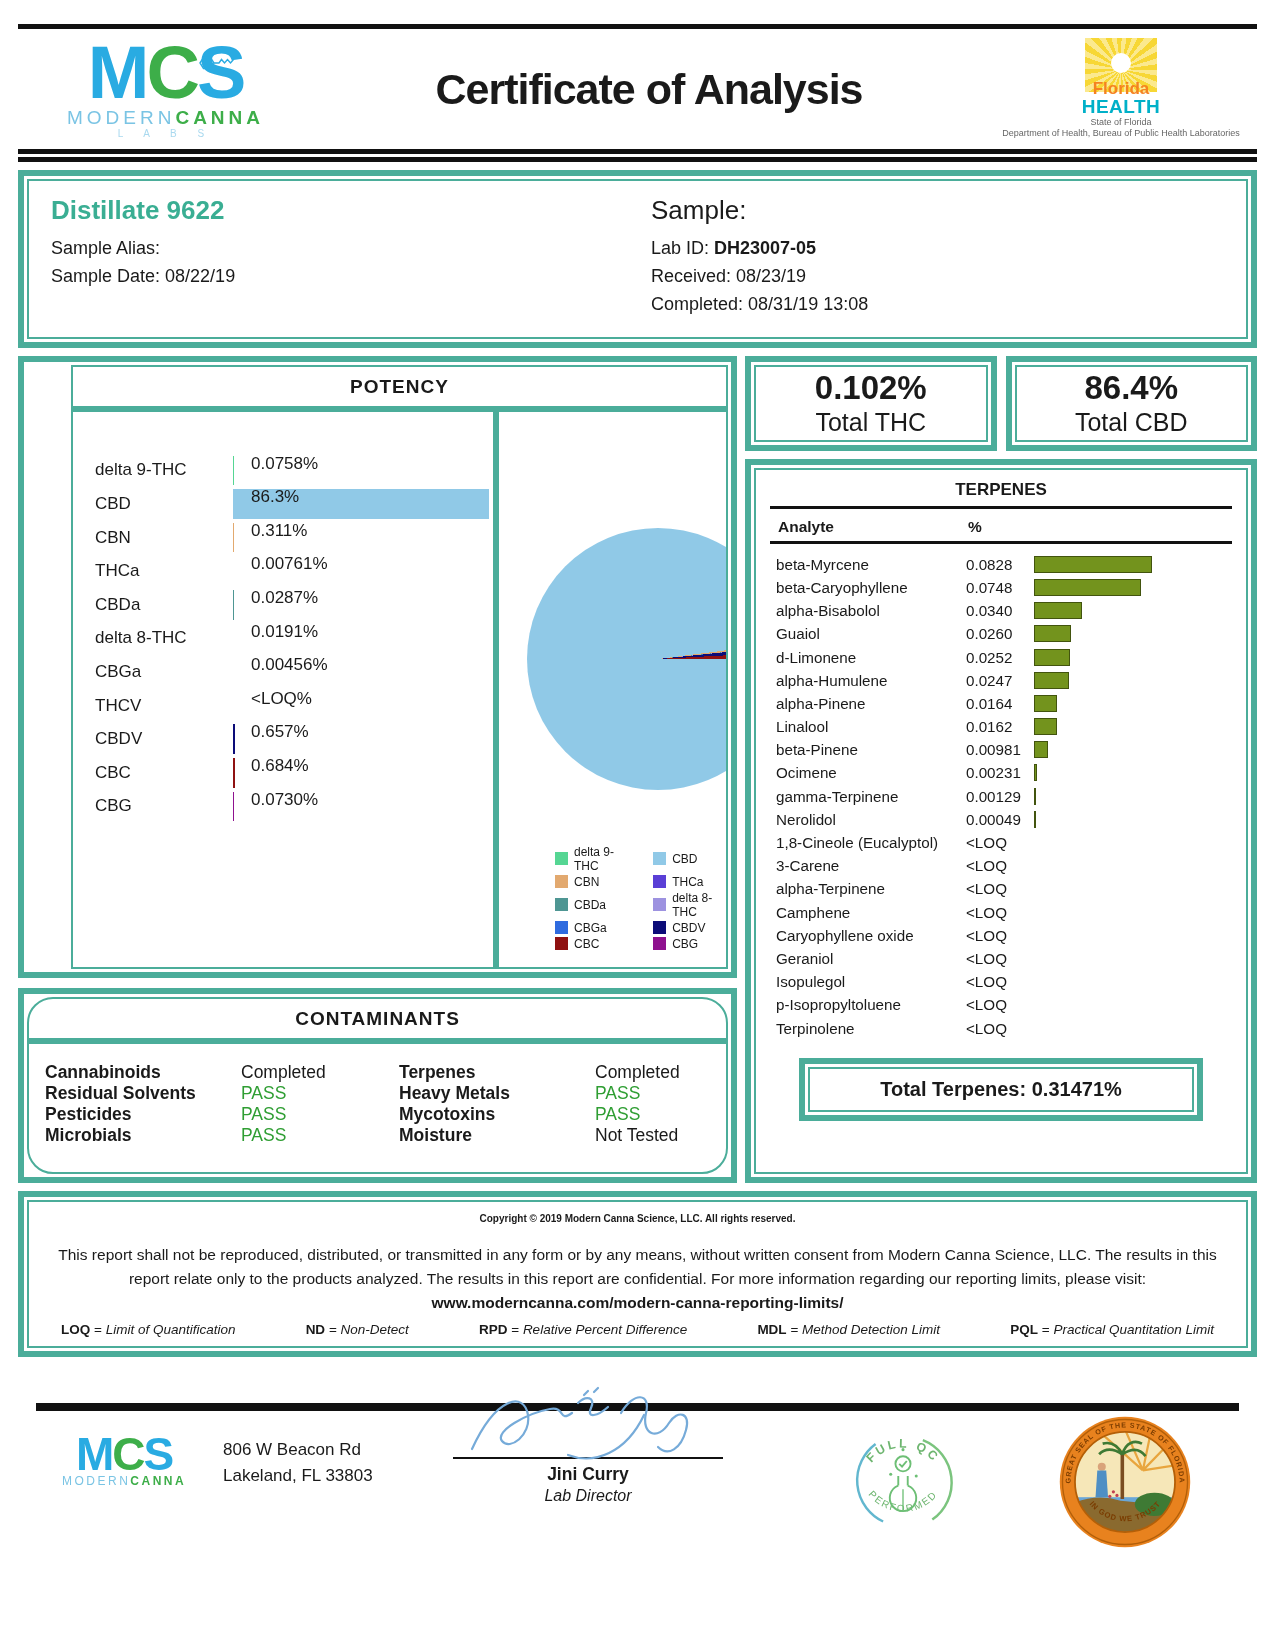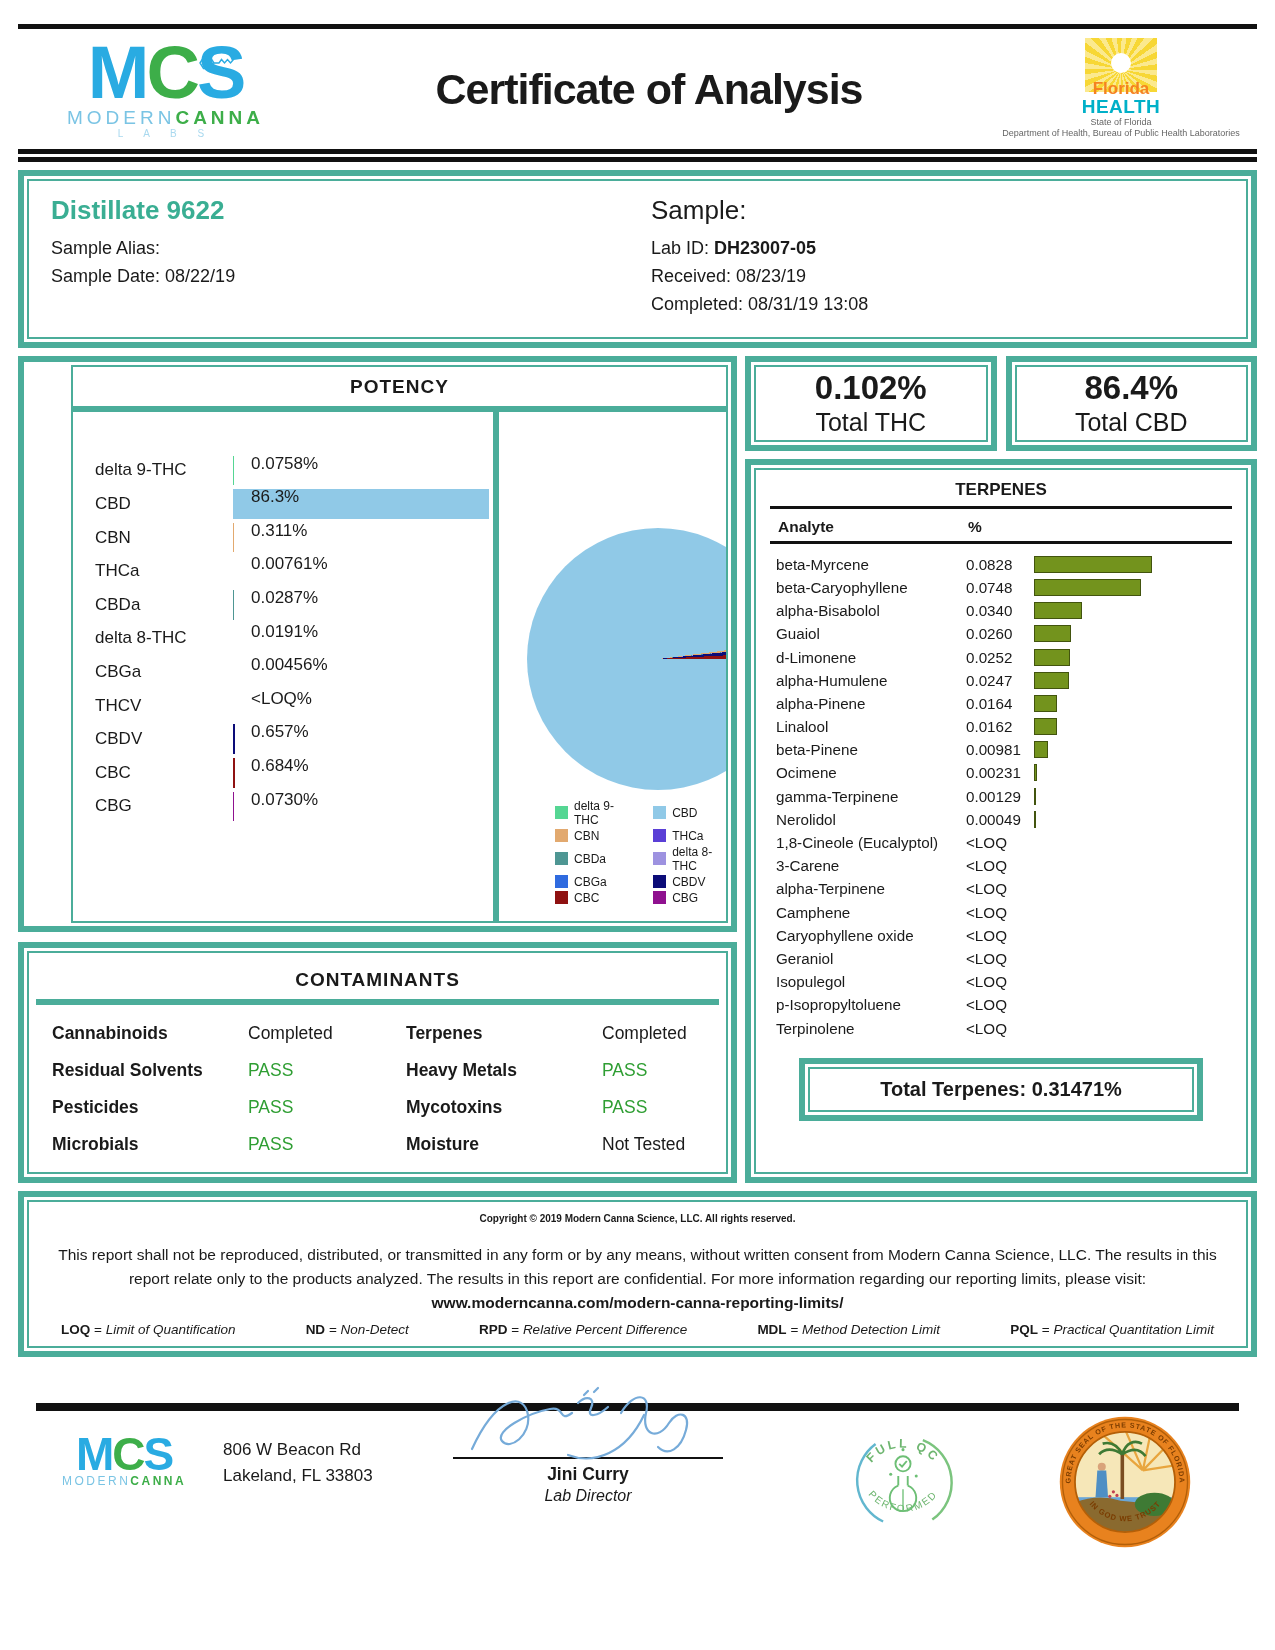--- a/index.html
+++ b/index.html
@@ -65,22 +65,22 @@
   .pcell{position:relative;width:256px;height:100%;}
   .pbar{position:absolute;left:0;top:2px;bottom:2px;}
   .pval{position:relative;padding-left:18px;font-size:17px;}
   .pie-panel{flex:1;border-left:6px solid var(--teal);position:relative;overflow:hidden;}
   .pie{position:absolute;left:28px;top:116px;width:262px;height:262px;border-radius:50%;}
   .legend{position:absolute;left:56px;bottom:16px;display:grid;grid-template-columns:auto auto;column-gap:26px;row-gap:2px;}
   .lg-item{display:flex;align-items:center;gap:6px;font-size:12px;}
   .lg-sw{width:13px;height:13px;flex:none;}
 
   .contambox{flex:1;}
-  .contambox .tin{display:flex;flex-direction:column;padding:7px;}
-  .contam-grid{display:grid;grid-template-columns:196px 158px 196px 1fr;row-gap:16px;padding:18px 10px 10px 16px;font-size:17.5px;align-content:start;}
+  .contambox .tin{display:flex;flex-direction:column;padding:0;border-radius:26px;}
+  .contam-grid{display:grid;grid-template-columns:196px 158px 196px 1fr;row-gap:0;padding:18px 10px 10px 16px;font-size:17.5px;align-content:start;}
   .cl{font-weight:bold;}
   .cs.pass{color:var(--pass);}
 
   .totrow{display:flex;gap:9px;height:95px;}
   .totbox{flex:1;}
   .totbox .tin{display:flex;flex-direction:column;align-items:center;justify-content:center;}
   .totval{font-size:33px;font-weight:bold;}
   .totlab{font-size:25px;margin-top:1px;}
 
   .terpbox{flex:1;}

